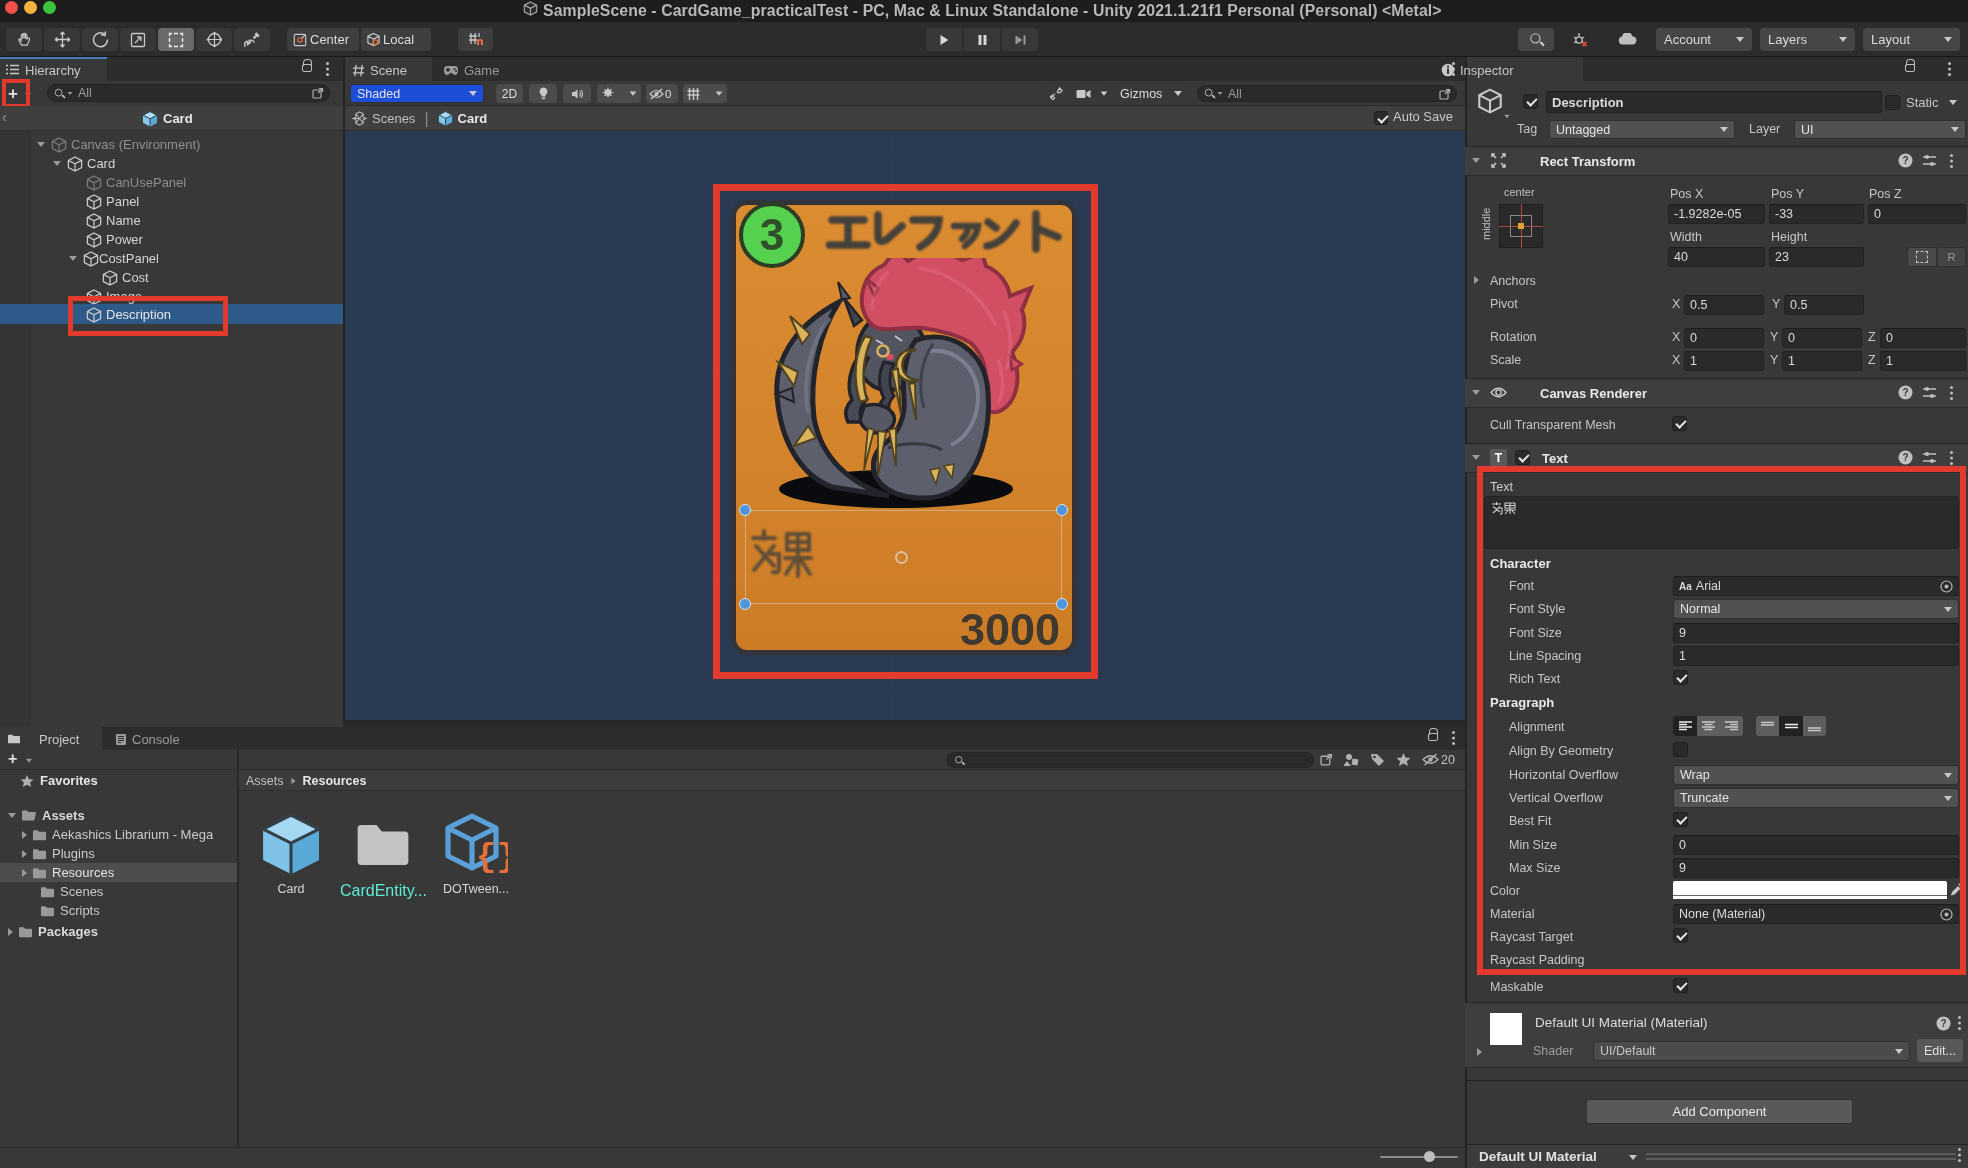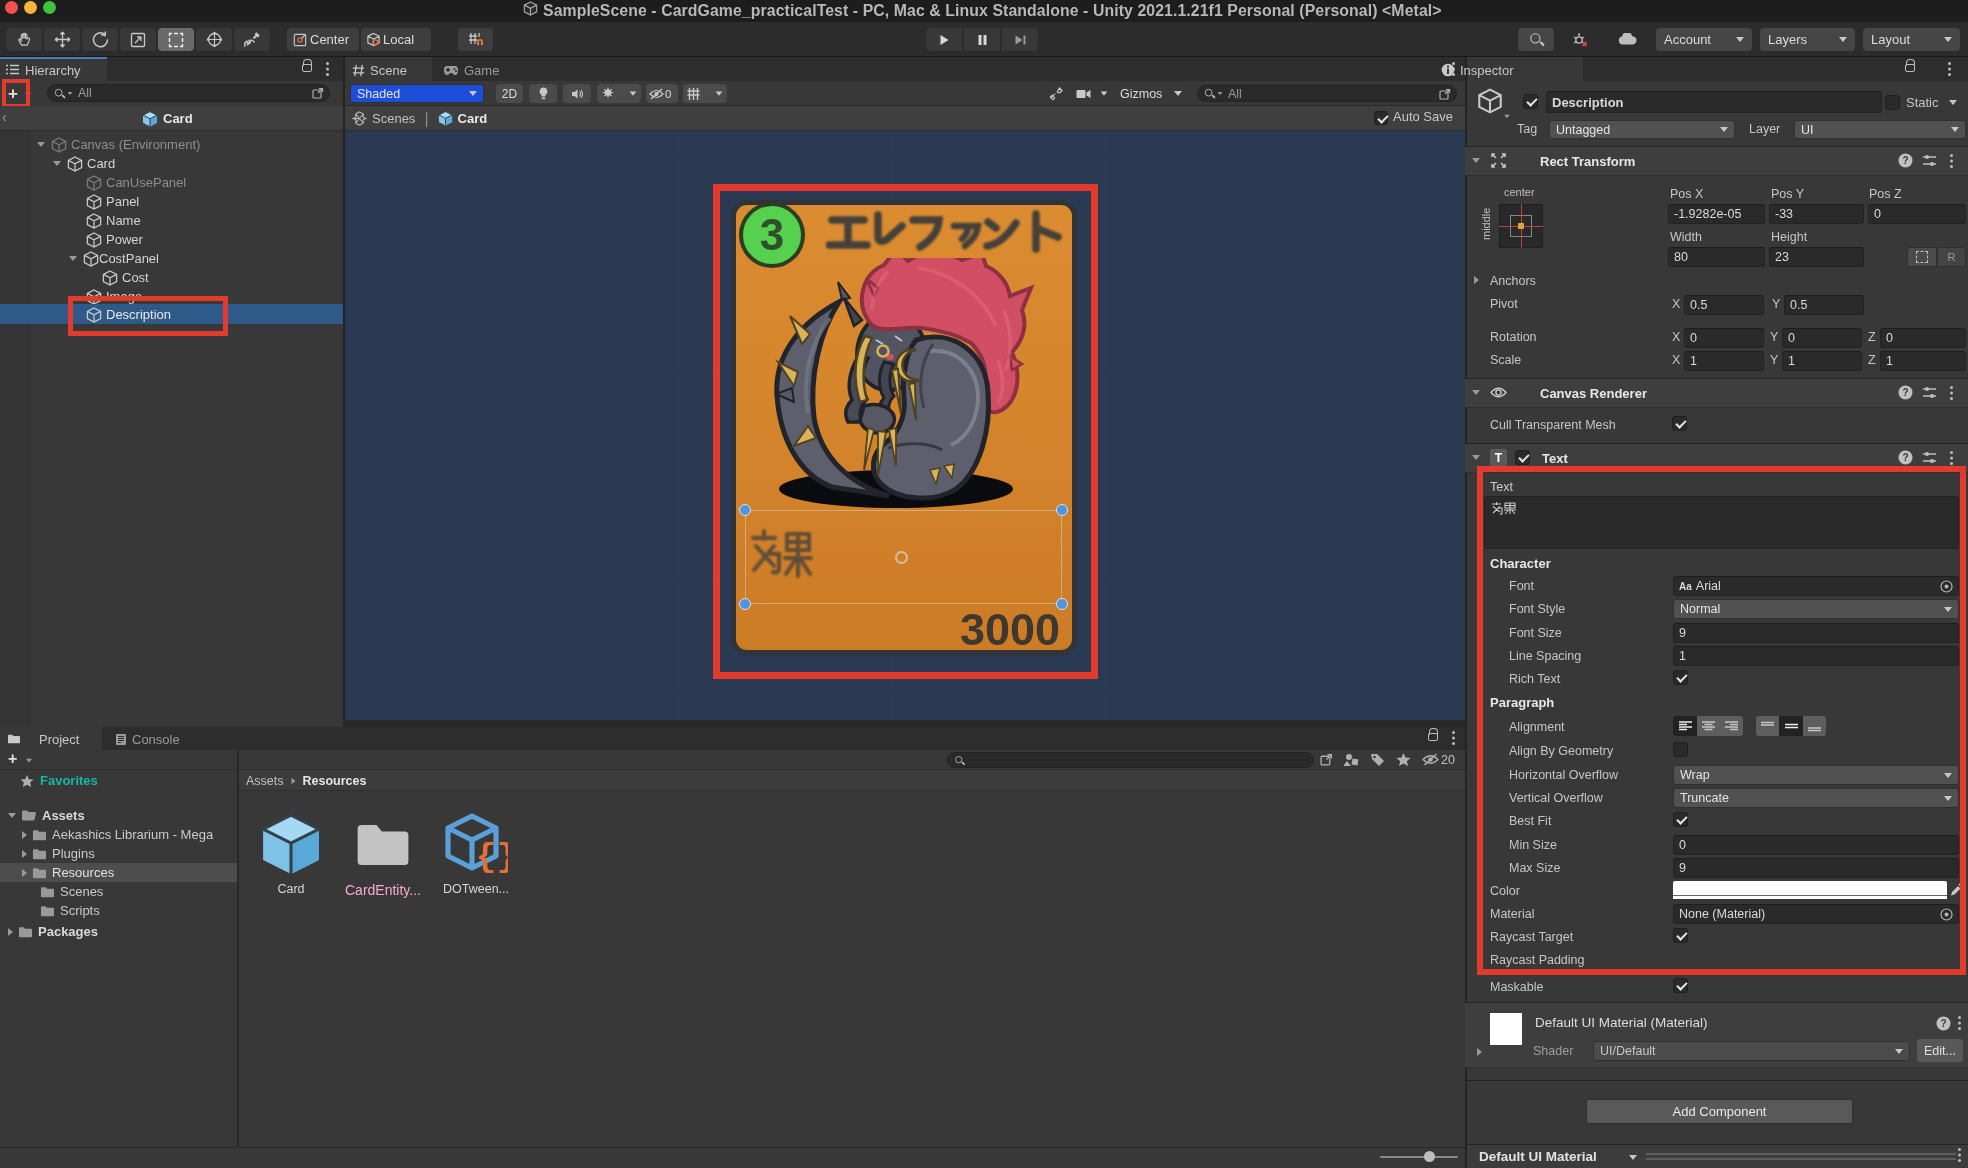--- a/index.html
+++ b/index.html
@@ -492,21 +492,21 @@
     <path d="M1 6.5 Q8.5 -1 16 6.5 Q8.5 14 1 6.5 Z" fill="none" stroke="#b0b0b0" stroke-width="1.2"></path>
     <circle cx="8.5" cy="6.5" r="2.2" fill="#b0b0b0"></circle>
     <path d="M2.5 12 L14.5 1" stroke="#b0b0b0" stroke-width="1.4"></path>
   </svg>
 <div class="a" style="left:1441px;top:753px;font-size:12.5px;color:#c0c0c0">20</div>
 
 <div class="a row" style="left:20px;top:771px;height:19px">
     <svg width="14" height="14" viewBox="0 0 15 15">
       <path d="M7.5 1 L9.5 5.5 L14.5 6 L10.8 9.2 L12 14 L7.5 11.4 L3 14 L4.2 9.2 L0.5 6 L5.5 5.5 Z" fill="#b0b0b0"></path>
     </svg>
-    <span style="margin-left:6px;font-size:13px;font-weight:bold;color:#14b8a6">Favorites</span>
+    <span style="margin-left:6px;font-size:13px;font-weight:bold;color:#e5e5e5">Favorites</span>
   </div>
 <div class="a row" style="left:8px;top:806px;height:19px">
     <span class="tdn"></span>
     <svg style="margin-left:5px" width="16" height="15" viewBox="0 0 16 14">
       <path d="M1 3 Q1 2 2 2 H6 L7.5 3.5 H14 Q15 3.5 15 4.5 L13.5 11.2 Q13.3 12 12.5 12 H2 Q1 12 1 11 Z" fill="#999"></path>
     </svg>
     <span style="margin-left:5px;font-size:13px;font-weight:bold;color:#dadada">Assets</span>
   </div>
 <div class="a row" style="left:22px;top:825px;height:19px">
     <span class="tr"></span>
@@ -560,21 +560,21 @@
 <svg class="a" style="left:260px;top:812px" width="62" height="66" viewBox="0 0 16 17">
     <path d="M8 0.8 L15.2 4.4 V12.4 L8 16 L0.8 12.4 V4.4 Z" fill="#7ec2e8"></path>
     <path d="M0.8 4.4 L8 8 L15.2 4.4 L8 0.8 Z" fill="#a5d8f3"></path>
     <path d="M8 8 L15.2 4.4 V12.4 L8 16 Z" fill="#58a8d8"></path>
     <path d="M8 0.8 L15.2 4.4 L8 8 L0.8 4.4 Z M8 8 V16" fill="none" stroke="#353f47" stroke-width="0.8"></path>
   </svg>
 <div class="a" style="left:250px;top:882px;width:82px;text-align:center;font-size:12.5px;color:#d6d6d6">Card</div>
 <svg class="a" style="left:354px;top:814px" width="58" height="62" viewBox="0 0 16 15">
     <path d="M1 3 Q1 2 2 2 H6.2 L7.7 3.8 H14 Q15 3.8 15 4.8 V12 Q15 13 14 13 H2 Q1 13 1 12 Z" fill="#c3c3c3"></path>
   </svg>
-<div class="a" style="left:340px;top:882px;width:86px;text-align:center;font-size:14px;color:#f9a8d4">CardEntity...</div>
+<div class="a" style="left:340px;top:882px;width:86px;text-align:center;font-size:16px;color:#5eead4">CardEntity...</div>
 <svg class="a" style="left:444px;top:812px" width="64" height="66" viewBox="0 0 32 33">
 <path d="M14 2 L26 8 V22 L14 28 L2 22 V8 Z M2 8 L14 14 L26 8 M14 14 V28" fill="none" stroke="#5b9fd8" stroke-width="2.6" stroke-linejoin="round"></path>
 <text x="16" y="27" font-family="Liberation Mono,monospace" font-size="17" font-weight="bold" fill="#e2703a">{}</text>
   </svg>
 <div class="a" style="left:432px;top:882px;width:88px;text-align:center;font-size:12.5px;color:#d6d6d6">DOTween...</div>
 
 <div class="a" style="left:0;top:1147px;width:1465px;height:21px;background:#383838;border-top:1px solid #2a2a2a"></div>
 <div class="a" style="left:1380px;top:1156px;width:78px;height:2px;background:#8a8a8a;border-radius:1px"></div>
 <div class="a" style="left:1424px;top:1151px;width:11px;height:11px;border-radius:50%;background:#bdbdbd"></div>
 
@@ -630,21 +630,21 @@
 <div class="a" style="left:1518px;top:223px;width:6px;height:6px;background:#e0a432"></div>
 <div class="a" style="left:1480px;top:240px;font-size:11px;color:#c0c0c0;transform:rotate(-90deg);transform-origin:left top">middle</div>
 <div class="lbl" style="left:1670px;top:187px">Pos X</div>
 <div class="lbl" style="left:1771px;top:187px">Pos Y</div>
 <div class="lbl" style="left:1869px;top:187px">Pos Z</div>
 <div class="fld" style="left:1668px;top:204px;width:97px;height:20px">-1.9282e-05</div>
 <div class="fld" style="left:1769px;top:204px;width:95px;height:20px">-33</div>
 <div class="fld" style="left:1868px;top:204px;width:98px;height:20px">0</div>
 <div class="lbl" style="left:1670px;top:230px">Width</div>
 <div class="lbl" style="left:1771px;top:230px">Height</div>
-<div class="fld" style="left:1668px;top:247px;width:97px;height:20px">80</div>
+<div class="fld" style="left:1668px;top:247px;width:97px;height:20px">40</div>
 <div class="fld" style="left:1769px;top:247px;width:95px;height:20px">23</div>
 <div class="a" style="left:1907px;top:247px;width:30px;height:20px;background:#4b4b4b;border:1px solid #303030;border-radius:3px 0 0 3px;display:flex;align-items:center;justify-content:center">
     <span style="width:12px;height:12px;border:1.3px dashed #c0c0c0"></span>
   </div>
 <div class="a" style="left:1937px;top:247px;width:29px;height:20px;background:#444;border:1px solid #303030;border-radius:0 3px 3px 0;display:flex;align-items:center;justify-content:center;font-size:11px;color:#9a9a9a">R</div>
 <span class="tr" style="position:absolute;left:1474px;top:276px"></span>
 <div class="lbl" style="left:1490px;top:274px">Anchors</div>
 <div class="lbl" style="left:1490px;top:297px">Pivot</div>
 <div class="lbl" style="left:1672px;top:297px">X</div>
 <div class="fld" style="left:1684px;top:295px;width:80px;height:20px">0.5</div>

